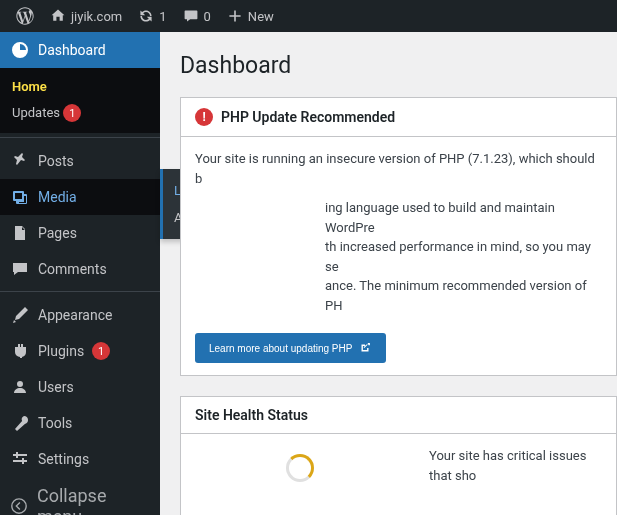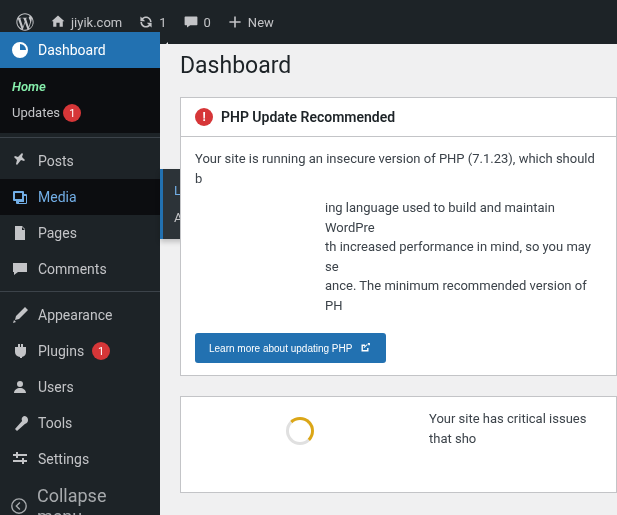--- a/index.html
+++ b/index.html
@@ -8,21 +8,21 @@
     font-size: 13px;
     color: #1d2327;
     background: #f0f0f1;
     width: 617px;
     height: 515px;
     overflow: hidden;
     position: relative;
   }
   
   .adminbar {
-    height: 44px;
+    height: 32px;
     background: #1d2327;
     color: #c3c4c7;
     display: flex;
     align-items: center;
     padding: 0 8px;
     font-size: 13px;
   }
   .adminbar .ab-item {
     display: flex;
     align-items: center;
@@ -76,21 +76,21 @@
     background: #0c0d10;
     padding: 6px 0;
   }
   .submenu a {
     display: block;
     padding: 5px 12px;
     color: #c3c4c7;
     font-size: 13px;
     cursor: pointer;
   }
-  .submenu a.current { color: #86efac; font-weight: 600; font-style: italic; }
+  .submenu a.current { color: #fde047; font-weight: 600; }
   .badge {
     background: #d63638;
     color: #fff;
     border-radius: 50%;
     min-width: 18px;
     height: 18px;
     font-size: 11px;
     display: inline-flex;
     align-items: center;
     justify-content: center;
@@ -376,20 +376,23 @@
       <button class="btn-primary">
         <span>Learn more about updating PHP</span>
         <svg width="14" height="14" viewBox="0 0 20 20">
             <path d="M14 3h3v3h-2V5h-1V3zM5 5h5v2H7v6h6v-3h2v5H5V5zm7 0h2l-5 5-1-1 4-4z"></path>
           </svg>
       </button>
     </div>
   </div>
 
   <div class="card">
+    <div class="card-header">
+      <span>Site Health Status</span>
+    </div>
     <div class="card-body">
       <div class="health-grid">
         <div class="health-left">
           <div class="spinner-ring"></div>
 
         </div>
         <div class="health-right">
           <p>
             <span>Your site has critical issues that sho</span><br>
             <br>

